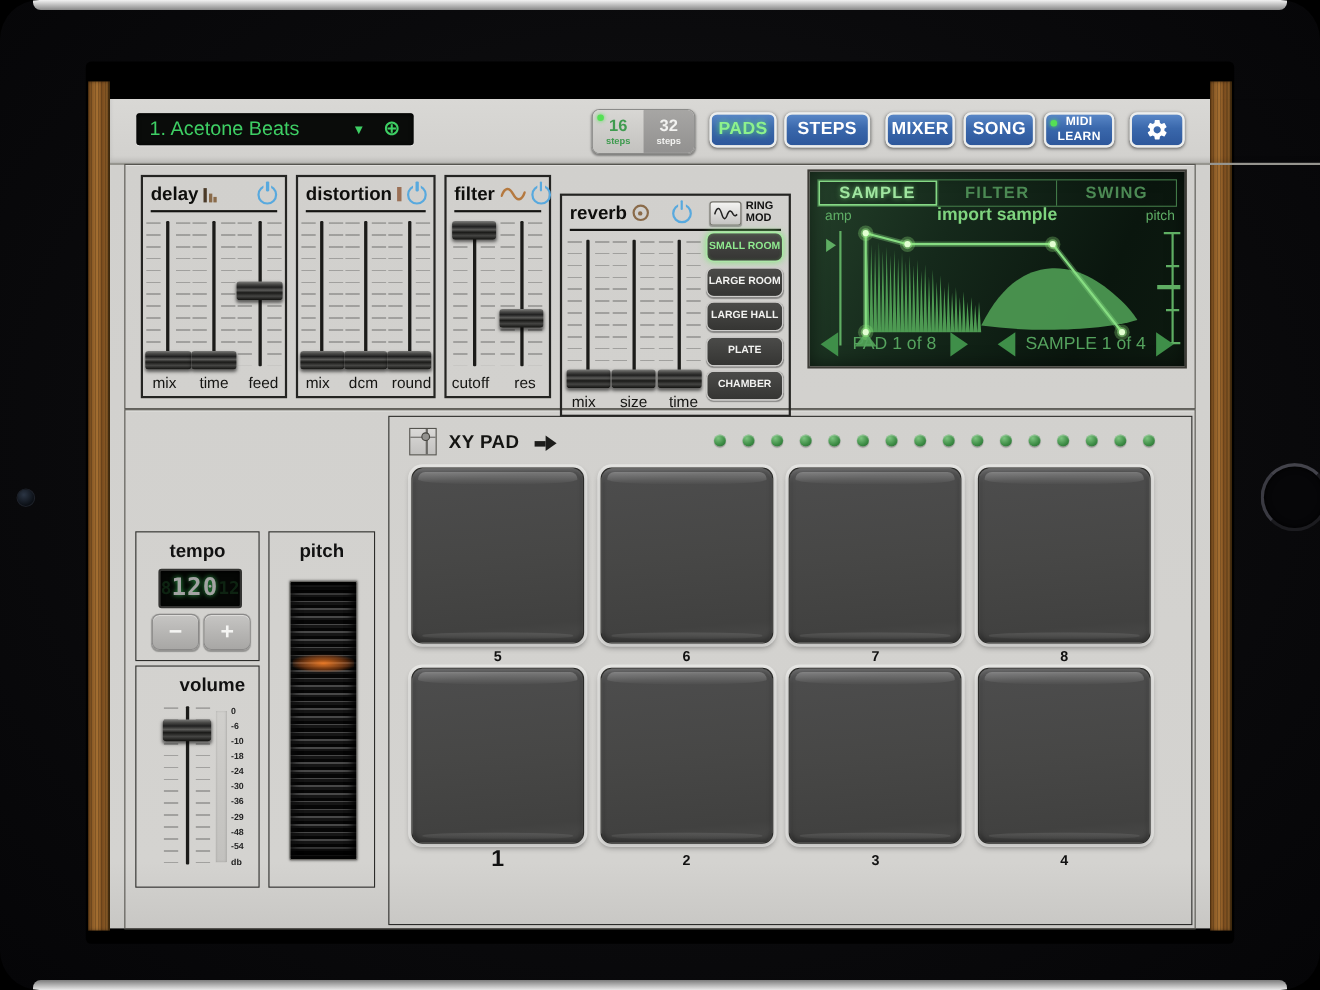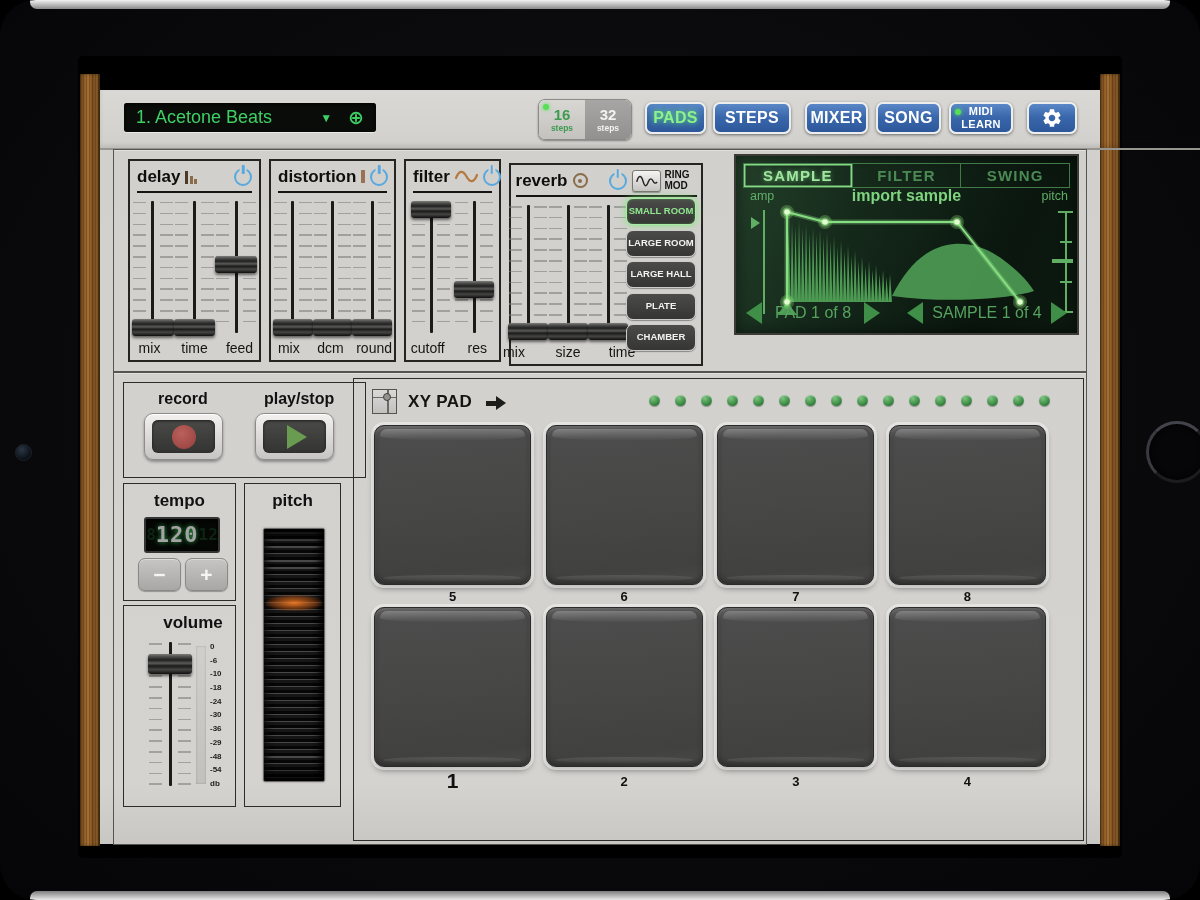--- a/index.html
+++ b/index.html
@@ -42,21 +42,21 @@
 
   
   .fxbox{position:absolute;left:13px;top:59px;width:972px;height:221px;border:1px solid #55544f;box-shadow:inset 0 1px 0 rgba(255,255,255,.35);}
   .bottombox{position:absolute;left:13px;top:282px;width:972px;height:471px;border:1px solid #55544f;box-shadow:inset 0 1px 0 rgba(255,255,255,.35);}
 
   
   .panel{position:absolute;border:2px solid #242422;box-sizing:border-box;display:flex;flex-direction:column;}
   .panel-delay{left:28px;top:69px;width:133px;height:203px;}
   .panel-distortion{left:169px;top:69px;width:127px;height:203px;}
   .panel-filter{left:304px;top:69px;width:97px;height:203px;}
-  .panel-reverb{left:409px;top:73px;width:194px;height:203px;align-items:center;}
+  .panel-reverb{left:409px;top:86px;width:210px;height:203px;}
   .panel-header{margin:5px 7px 0;border-bottom:2.5px solid #141412;padding-bottom:4px;display:flex;align-items:center;gap:5px;height:21px;}
   .panel-title{font-size:17px;font-weight:bold;color:#0e0e0c;}
   .power{margin-left:auto;width:14px;height:14px;border:2.5px solid #58a9de;border-radius:50%;position:relative;cursor:pointer;flex:0 0 auto;}
   .power::before{content:'';position:absolute;left:50%;top:-4px;transform:translateX(-50%);width:7px;height:6px;background:#d4d3d0;}
   .power::after{content:'';position:absolute;left:50%;top:-5px;transform:translateX(-50%);width:2.5px;height:9px;background:#58a9de;border-radius:1px;}
   .panel-reverb .power{margin-left:16px;}
   .icon-bars{width:16px;height:14px;display:flex;align-items:flex-end;gap:1.5px;}
   .icon-bars i{display:block;width:3px;background:#8a6b4a;}
   .icon-bars i:nth-child(1){height:13px;background:#4a3a28;}
   .icon-bars i:nth-child(2){height:8px;}
@@ -430,34 +430,20 @@
           <span class="tri left"></span>
           <span class="t">PAD 1 of 8</span>
           <span class="tri right"></span>
           <span class="sp"></span>
           <span class="tri left"></span>
           <span class="t2">SAMPLE 1 of 4</span>
           <span class="tri right"></span>
         </div>
       </div>
 
-      <div class="innerbox transport">
-        <span class="tlabel rec">record</span>
-        <span class="tlabel play">play/stop</span>
-        <div class="bigbtn rec">
-          <div class="inner">
-              <span class="recdot"></span>
-            </div>
-        </div>
-        <div class="bigbtn play">
-          <div class="inner">
-              <span class="playtri"></span>
-            </div>
-        </div>
-      </div>
 
       <div class="innerbox tempobox">
         <div class="blabel">tempo</div>
         <div class="tempolcd">
           <span class="seg ghost">8</span>
           <span class="seg main">120</span>
           <span class="seg ghost">12</span>
         </div>
         <div class="tbtn minus">−</div>
         <div class="tbtn plus">+</div>

